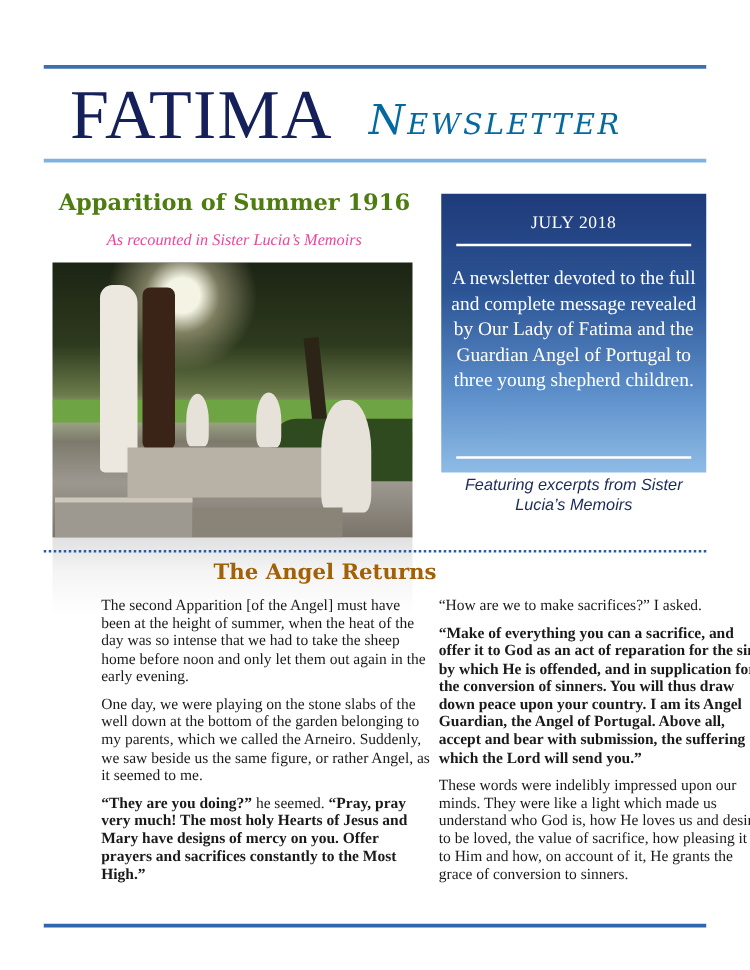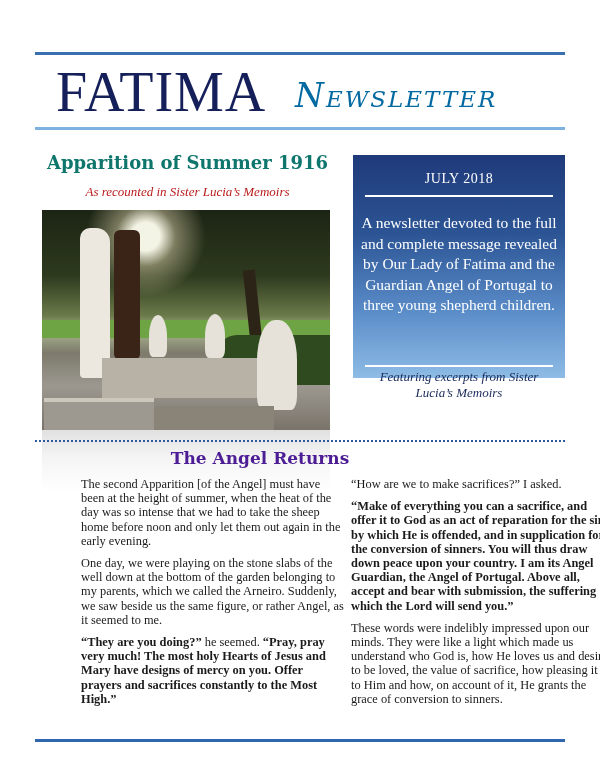--- a/index.html
+++ b/index.html
@@ -18,25 +18,25 @@
     color: #15205a; font-weight: normal;
   }
   .masthead-newsletter {
     position: absolute; left: 245px; top: 14px;
     font-family: "DejaVu Serif", serif; font-style: italic; font-size: 33px;
     color: #0369a1; letter-spacing: 2px; font-variant: small-caps;
   }
 
   .article-title {
     position: absolute; top: 152px; left: 40px; width: 295px; text-align: center;
-    font-family: "DejaVu Serif", serif; font-size: 18px; font-weight: bold; color: #0f766e;
+    font-family: "DejaVu Serif", serif; font-size: 18px; font-weight: bold; color: #4d7c0f;
   }
   .article-subtitle {
     position: absolute; top: 184px; left: 40px; width: 295px; text-align: center;
-    font-family: "Liberation Serif", serif; font-style: italic; font-size: 13px; color: #b91c1c;
+    font-family: "Liberation Serif", serif; font-style: italic; font-size: 13px; color: #ec4899;
   }
 
   .photo {
     position: absolute; top: 210px; left: 42px; width: 288px; height: 220px; overflow: hidden;
     background:
       radial-gradient(circle at 36% 12%, rgba(255,255,240,0.95) 0 14px, rgba(255,240,200,0.4) 30px, transparent 60px),
       linear-gradient(180deg, #1c2414 0%, #2e3a1e 30%, #6b7a4a 48%, #a8b48c 55%, #7d7a6c 65%, #9c9890 80%, #7a736a 100%);
   }
   .photo .tree-trunk { position: absolute; left: 72px; top: 20px; width: 26px; height: 130px; background: #3a2418; border-radius: 6px; }
   .photo .tree-trunk2 { position: absolute; left: 205px; top: 60px; width: 12px; height: 80px; background: #2d2418; transform: rotate(-6deg); }
@@ -64,29 +64,29 @@
     position: absolute; top: 16px; left: 0; width: 100%;
     font-family: "Liberation Serif", serif; font-size: 14px; letter-spacing: 0.5px;
   }
   .info-rule1 { position: absolute; top: 40px; left: 12px; width: 188px; height: 2px; background: #ffffff; }
   .info-desc {
     position: absolute; top: 58px; left: 8px; width: 196px;
     font-family: "Liberation Serif", serif; font-size: 15.5px; line-height: 20.5px;
   }
   .info-rule2 { position: absolute; top: 210px; left: 12px; width: 188px; height: 2px; background: #ffffff; }
   .info-feature {
-    position: absolute; top: 214px; left: 8px; width: 196px; color: #1a2a5a;
-    font-family: Liberation Serif, serif; font-style: italic; font-size: 13px; line-height: 16px;
+    position: absolute; top: 225px; left: 8px; width: 196px; color: #1a2a5a;
+    font-family: Liberation Sans, sans-serif; font-style: italic; font-size: 13px; line-height: 16px;
   }
 
   .dotted-rule { position: absolute; top: 440px; left: 35px; width: 530px; border-top: 2px dotted #2b5aa0; }
 
   .section-heading {
     position: absolute; top: 448px; left: 0; width: 520px; text-align: center;
-    font-family: "DejaVu Serif", serif; font-size: 17px; font-weight: bold; color: #4c1d95;
+    font-family: "DejaVu Serif", serif; font-size: 17px; font-weight: bold; color: #a16207;
   }
 
   .col { position: absolute; top: 477px; font-family: "Liberation Serif", serif; font-size: 12.4px; line-height: 14.2px; color: #1a1a1a; margin-left: 44px; }
   .col-left { left: 37px; width: 265px; }
   .col-right { left: 307px; width: 262px; }
   .col p { margin-bottom: 8px; }
   .col b { font-weight: bold; }
 </style>
 </head>
 <body>

